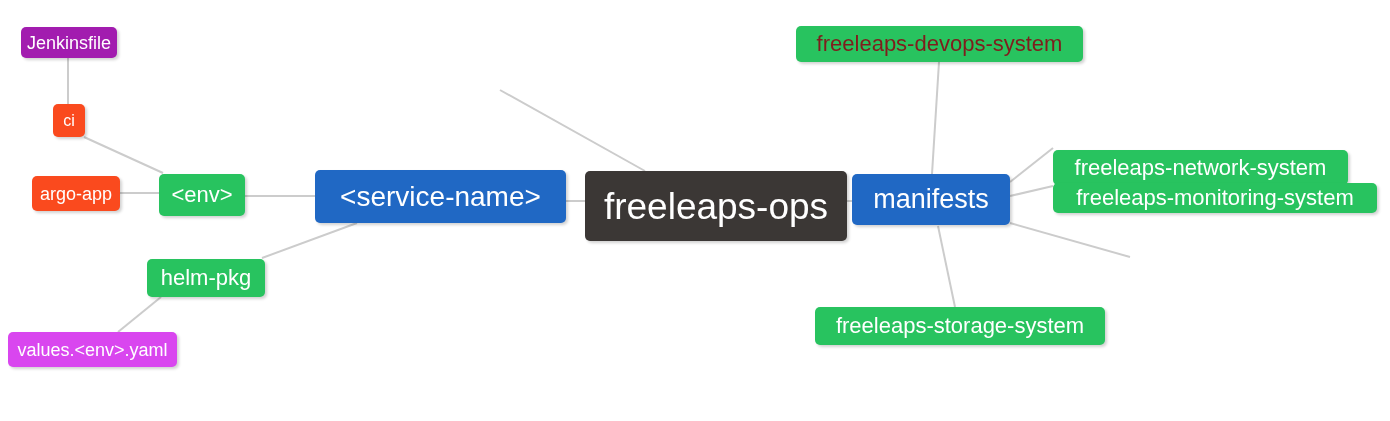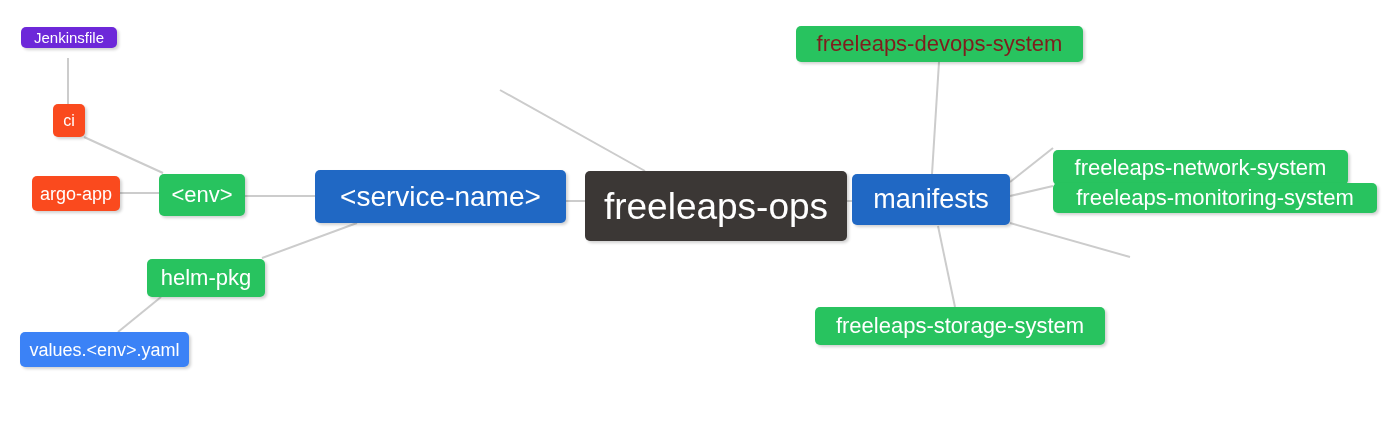--- a/index.html
+++ b/index.html
@@ -51,26 +51,26 @@
       <line x1="500" y1="90" x2="645" y2="171" stroke="#CCCCCC" stroke-width="2"></line>
       <line x1="566" y1="201" x2="585" y2="201" stroke="#CCCCCC" stroke-width="2"></line>
       <line x1="847" y1="201" x2="852" y2="201" stroke="#CCCCCC" stroke-width="2"></line>
       <line x1="939" y1="62" x2="932" y2="174" stroke="#CCCCCC" stroke-width="2"></line>
       <line x1="1010" y1="182" x2="1053" y2="148" stroke="#CCCCCC" stroke-width="2"></line>
       <line x1="1010" y1="196" x2="1053" y2="186" stroke="#CCCCCC" stroke-width="2"></line>
       <line x1="1010" y1="223" x2="1130" y2="257" stroke="#CCCCCC" stroke-width="2"></line>
       <line x1="938" y1="226" x2="955" y2="307" stroke="#CCCCCC" stroke-width="2"></line>
     </svg>
 
-<div class="node" style="left: 21px; top: 27px; width: 96px; height: 21px; font-size: 15px; background: #6d28d9; color: rgb(255, 255, 255);">Jenkinsfile</div>
+<div class="node" style="left: 21px; top: 27px; width: 96px; height: 31px; font-size: 18px; background: #a21caf; color: rgb(255, 255, 255);">Jenkinsfile</div>
     <div class="node" style="left: 53px; top: 104px; width: 32px; height: 33px; font-size: 16px; background: rgb(250, 74, 30); color: rgb(255, 255, 255);">ci</div>
     <div class="node" style="left: 32px; top: 176px; width: 88px; height: 35px; font-size: 18px; background: rgb(250, 74, 30); color: rgb(255, 255, 255);">argo-app</div>
     <div class="node" style="left: 159px; top: 174px; width: 86px; height: 42px; font-size: 22px; background: rgb(40, 195, 95); color: rgb(255, 255, 255); text-align: center;">&lt;env&gt;</div>
     <div class="node" style="left: 147px; top: 259px; width: 118px; height: 38px; font-size: 22px; background: rgb(40, 195, 95); color: rgb(255, 255, 255);">helm-pkg</div>
-    <div class="node" style="left: 8px; top: 332px; width: 169px; height: 35px; font-size: 18px; background: #3b82f6; color: rgb(255, 255, 255); margin-left: 12px;">values.&lt;env&gt;.yaml</div>
+    <div class="node" style="left: 8px; top: 332px; width: 169px; height: 35px; font-size: 18px; background: #d946ef; color: rgb(255, 255, 255);">values.&lt;env&gt;.yaml</div>
     <div class="node" style="left: 315px; top: 170px; width: 251px; height: 53px; font-size: 28px; background: rgb(32, 104, 196); color: rgb(255, 255, 255);">&lt;service-name&gt;</div>
     <div class="node" style="left: 585px; top: 171px; width: 262px; height: 70px; font-size: 37px; background: rgb(59, 55, 53); color: rgb(255, 255, 255); text-align: right;">freeleaps-ops</div>
     <div class="node" style="left: 852px; top: 174px; width: 158px; height: 51px; font-size: 27px; background: rgb(32, 104, 196); color: rgb(255, 255, 255);">manifests</div>
     <div class="node" style="left: 796px; top: 26px; width: 287px; height: 36px; font-size: 22px; background: rgb(40, 195, 95); color: #7f1d1d;">freeleaps-devops-system</div>
     <div class="node" style="left: 1053px; top: 113px; width: 295px; height: 35px; font-size: 22px; background: rgb(40, 195, 95); color: rgb(255, 255, 255); margin-top: 37px;">freeleaps-network-system</div>
     <div class="node" style="left: 1053px; top: 183px; width: 324px; height: 30px; font-size: 22px; background: rgb(40, 195, 95); color: rgb(255, 255, 255);">freeleaps-monitoring-system</div>
     <div class="node" style="left: 815px; top: 307px; width: 290px; height: 38px; font-size: 22px; background: rgb(40, 195, 95); color: rgb(255, 255, 255);">freeleaps-storage-system</div>
   </div>
 
 </body></html>

